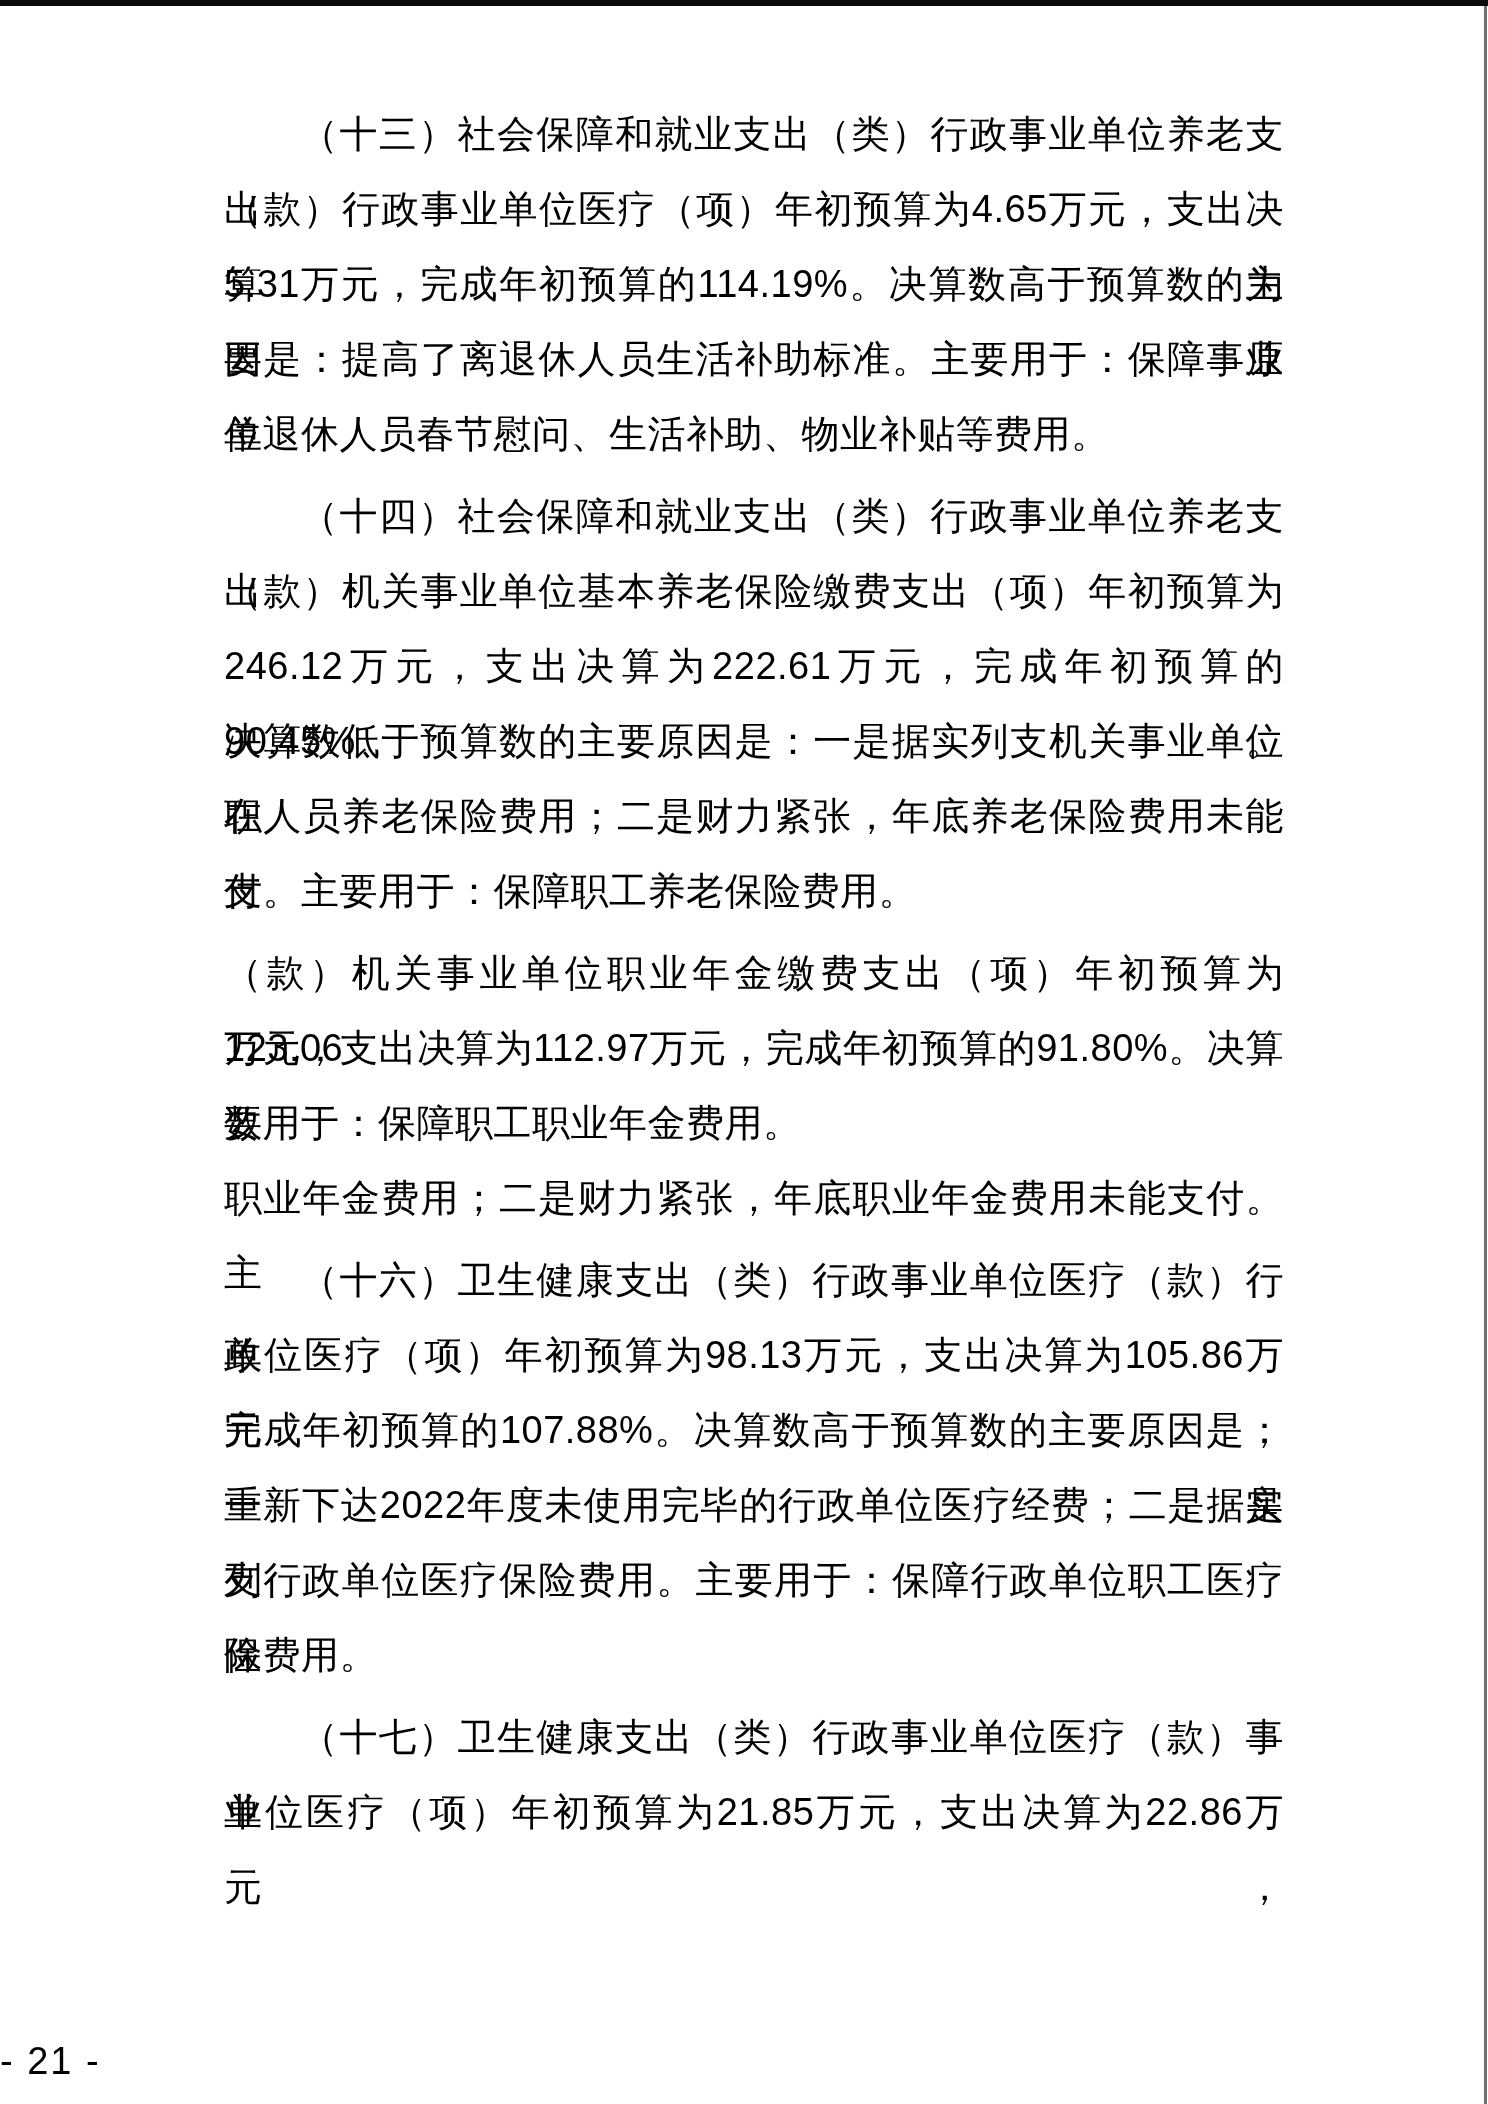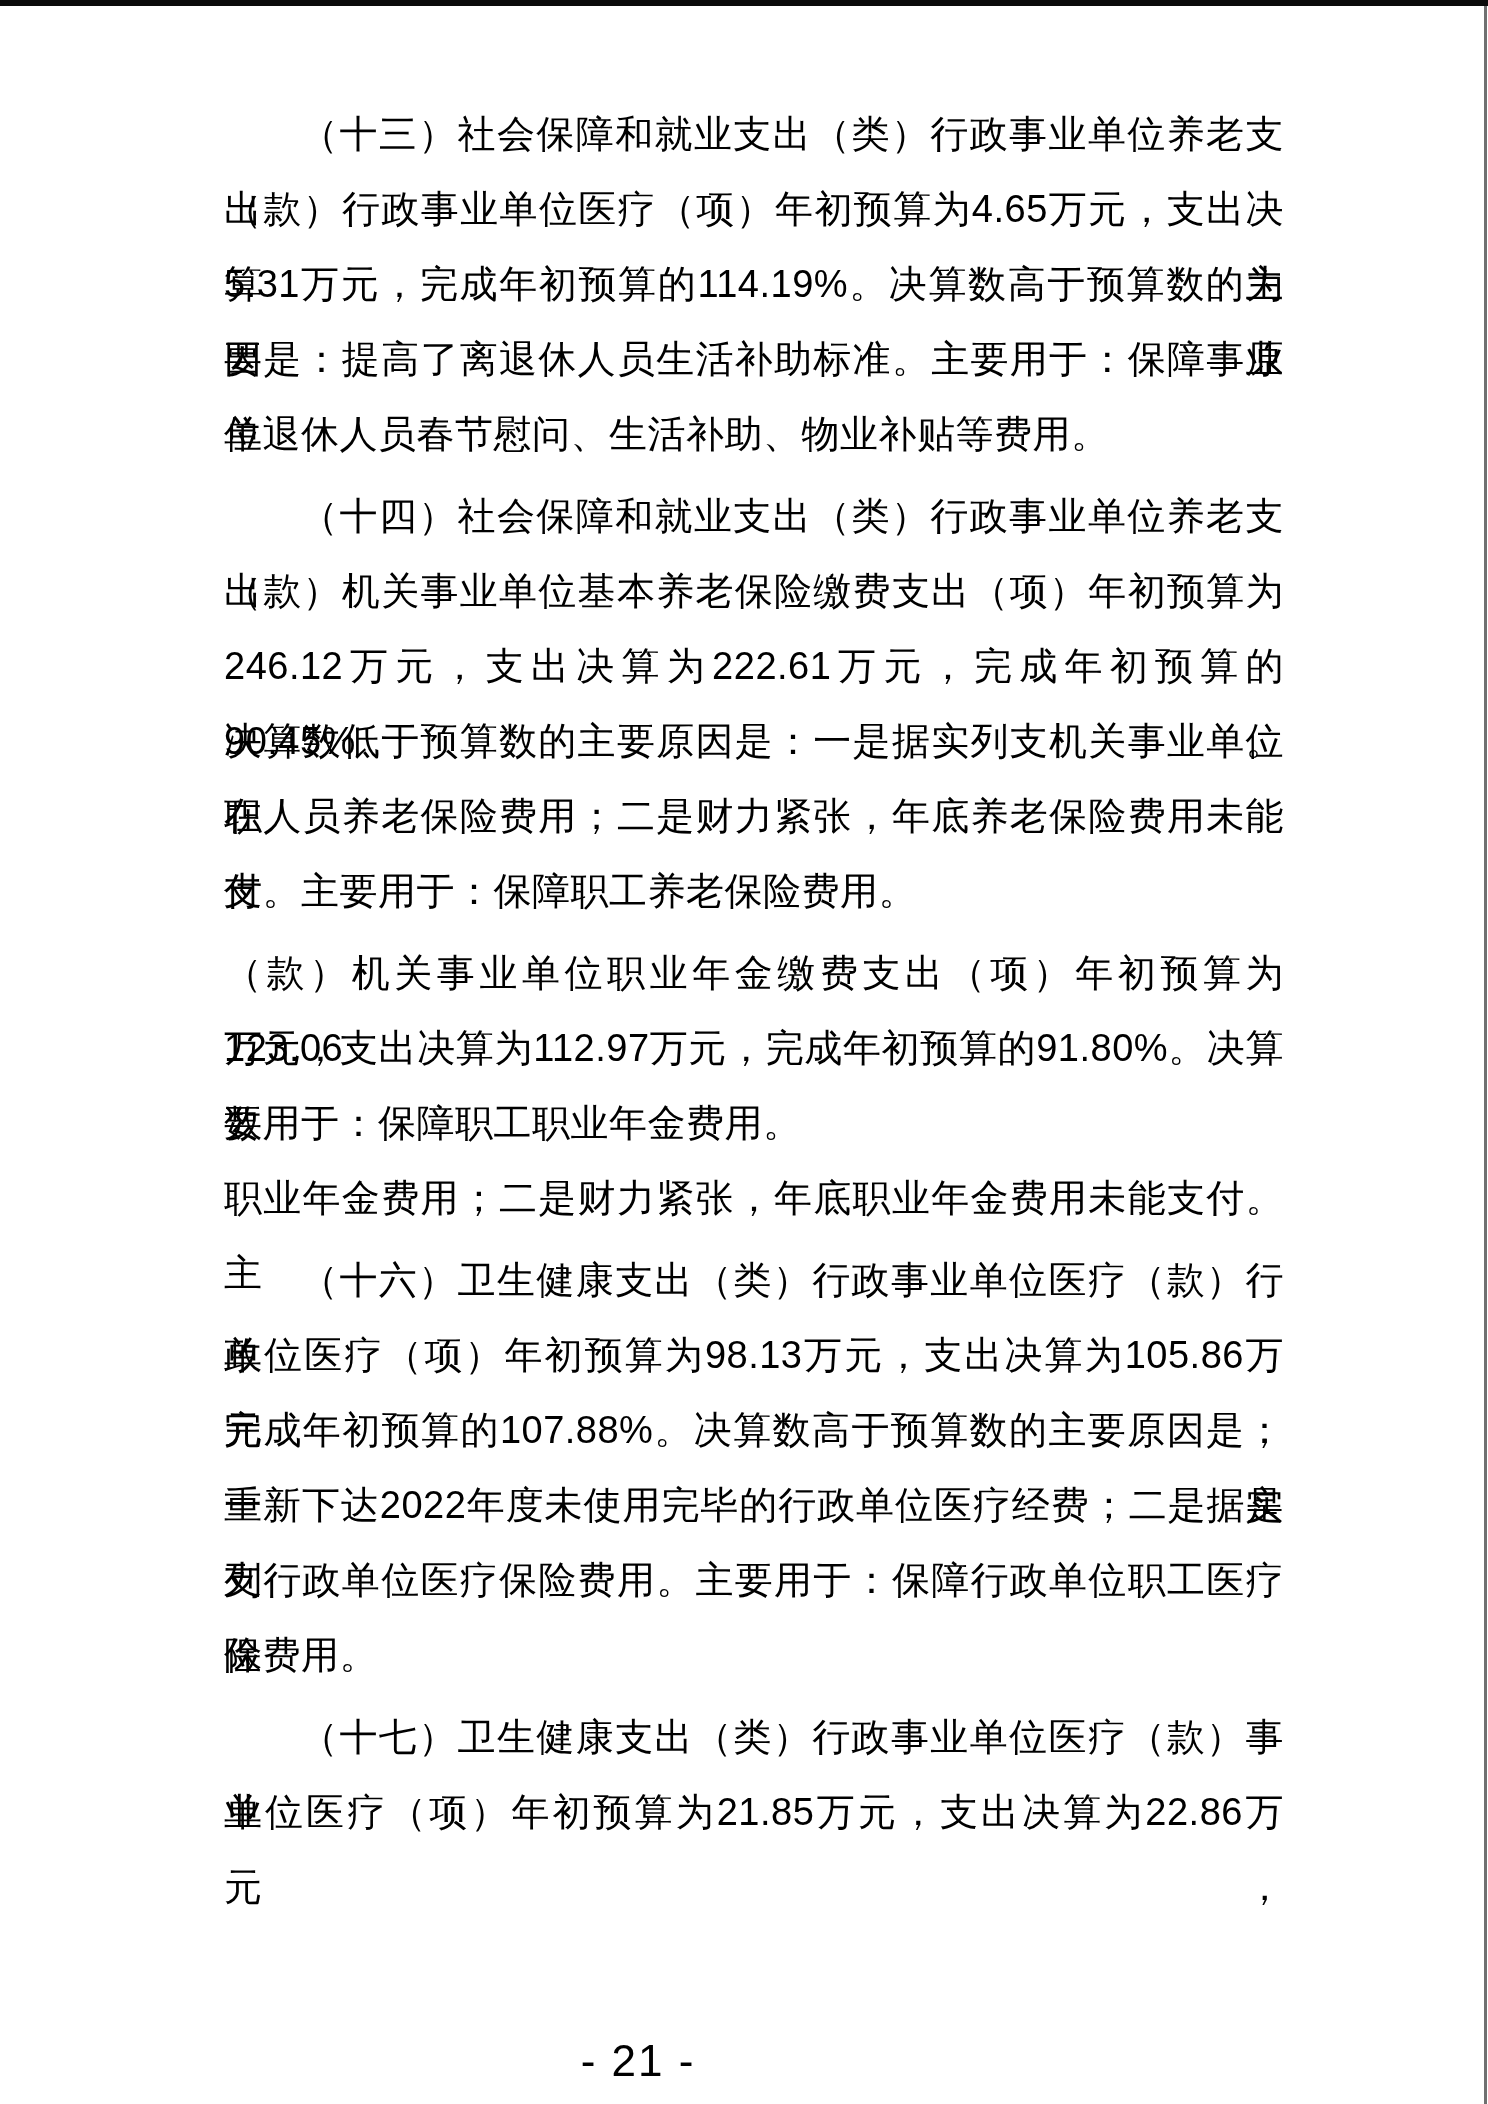--- a/index.html
+++ b/index.html
@@ -54,22 +54,22 @@
     text-justify: inter-ideograph;
   }
   .line.indent {
     text-indent: 76px;
   }
   .page-footer {
     position: absolute;
     top: 2038px;
     left: 0;
     width: 1276px;
-    text-align: center;
-    font-size: 44px;
+    text-align: left;
+    font-size: 38px;
     line-height: 46px;
     letter-spacing: 2px;
   }
 </style>
 </head>
 <body>
 
 <div class="page">
   <div class="edge-top"></div>
   <div class="edge-right"></div>

